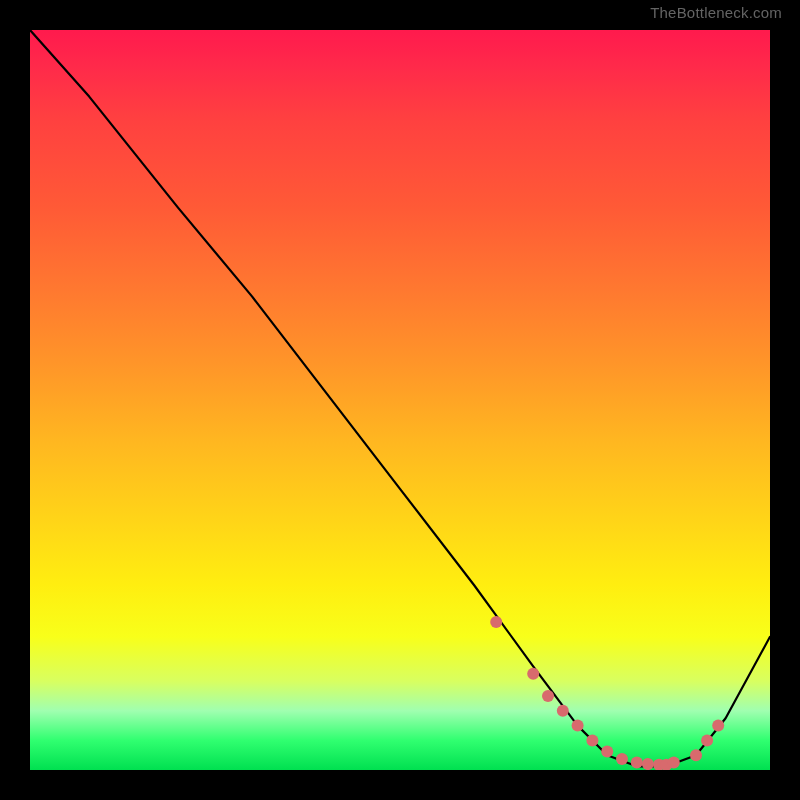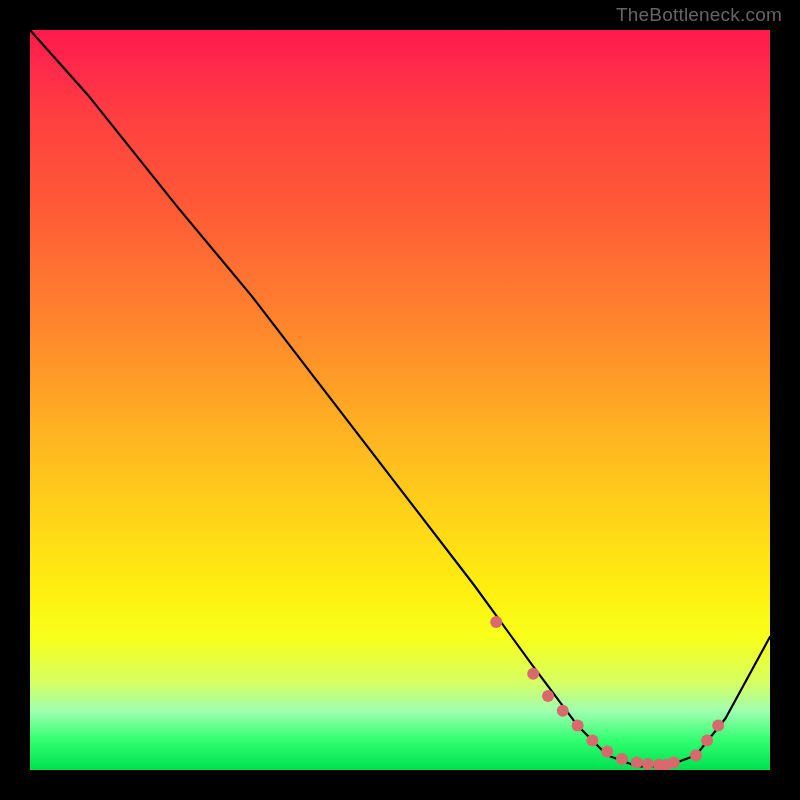--- a/index.html
+++ b/index.html
@@ -8,21 +8,21 @@
     width: 800px;
     height: 800px;
     background: #000;
     position: relative;
   }
   .watermark {
     position: absolute;
     top: 4px;
     right: 18px;
     font-family: Arial, Helvetica, sans-serif;
-    font-size: 19px;
+    font-size: 15px;
     color: #646464;
     font-weight: 400;
     letter-spacing: 0.2px;
   }
   .plot {
     position: absolute;
     left: 30px;
     top: 30px;
     width: 740px;
     height: 740px;

